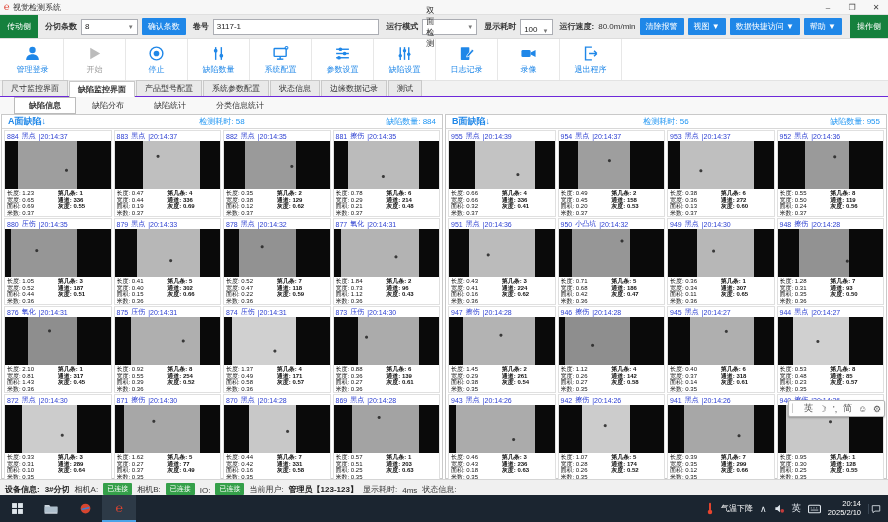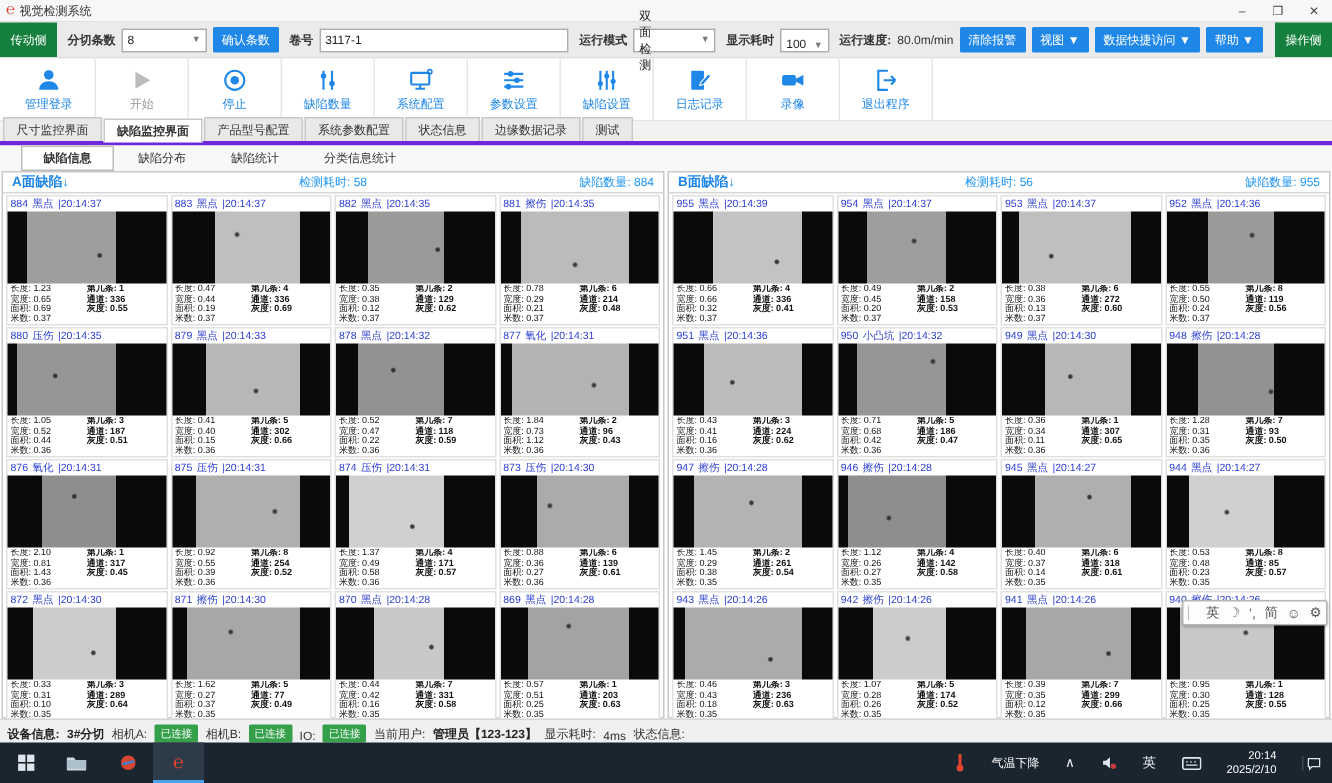--- a/index.html
+++ b/index.html
@@ -25,21 +25,21 @@
   .speed-val { color:#333; white-space:nowrap; }
   .toolbar1 .spacer { flex:1; }
 
   
   .toolbar2 { height:42px; background:#fff; display:flex; align-items:stretch; border-bottom:1px solid #e3e3e3; padding-left:2px; }
   .action { width:62px; display:flex; flex-direction:column; align-items:center; justify-content:center; gap:2px; border-right:1px solid #e7e7e7; cursor:default; }
   .action .a-label { font-size:8px; color:#1f87e8; }
   .action.disabled .a-label { color:#9a9a9a; }
 
   
-  .main-tabs { height:16px; background:#f2f2f2; display:flex; align-items:flex-end; padding-left:2px; border-bottom:3px solid #6d28d9; }
+  .main-tabs { height:16px; background:#f2f2f2; display:flex; align-items:flex-end; padding-left:2px; border-bottom:1px solid #6d28d9; }
   .mtab { padding:2px 8px 2px; font-size:8px; color:#333; border:1px solid #c9c9c9; border-bottom:none; background:#e9e9e9; margin-right:1px; }
   .mtab.active { background:#fff; font-weight:bold; position:relative; top:1px; }
 
   
   .sub-tabs { height:17px; background:#f8f8f8; display:flex; align-items:center; padding-left:14px; gap:2px; }
   .stab { padding:2px 14px; font-size:8px; color:#333; }
   .stab.active { background:#fff; border:1px solid #bbb; font-weight:bold; }
 
   
   .panels { position:absolute; top:114px; bottom:43px; left:0; right:0; display:flex; gap:2px; padding:0 1px; }
@@ -65,21 +65,21 @@
   .statusbar { position:absolute; bottom:27px; left:0; right:0; height:16px; background:#f0f0f0; border-top:1px solid #d5d5d5; display:flex; align-items:flex-end; gap:5px; padding:0 5px; font-size:8px; }
   .sb-strong { font-weight:bold; color:#222; white-space:nowrap; }
   .sb-label { color:#333; white-space:nowrap; }
   .badge-green { background:#35a04a; color:#fff; padding:1px 4px; border-radius:1px; font-size:7px; }
 
   
   .taskbar { position:absolute; bottom:0; left:0; right:0; height:27px; background:#1b2530; display:flex; align-items:stretch; color:#e8eef4; }
   .tb-left { display:flex; }
   .task-icon { width:34px; display:flex; align-items:center; justify-content:center; font-size:11px; }
   .task-icon.active-app { background:#2d3a47; border-bottom:2px solid #4aa3e8; color:#e8452f; font-weight:bold; font-size:12px; }
-  .tb-right { margin-left:auto; display:flex; align-items:center; gap:17px; padding-right:6px; }
+  .tb-right { margin-left:auto; display:flex; align-items:center; gap:7px; padding-right:6px; }
   .tray-text { font-size:8px; color:#fff; white-space:nowrap; }
   .tray-glyph { font-size:9px; color:#e8eef4; }
   .clock { text-align:right; font-size:7.5px; line-height:8.5px; color:#fff; }
   .notif-strip { width:14px; border-left:1px solid #3a4754; display:flex; align-items:center; justify-content:center; }
   svg { display:block; }
 </style>
 </head>
 <body>
 
 <div class="titlebar">

